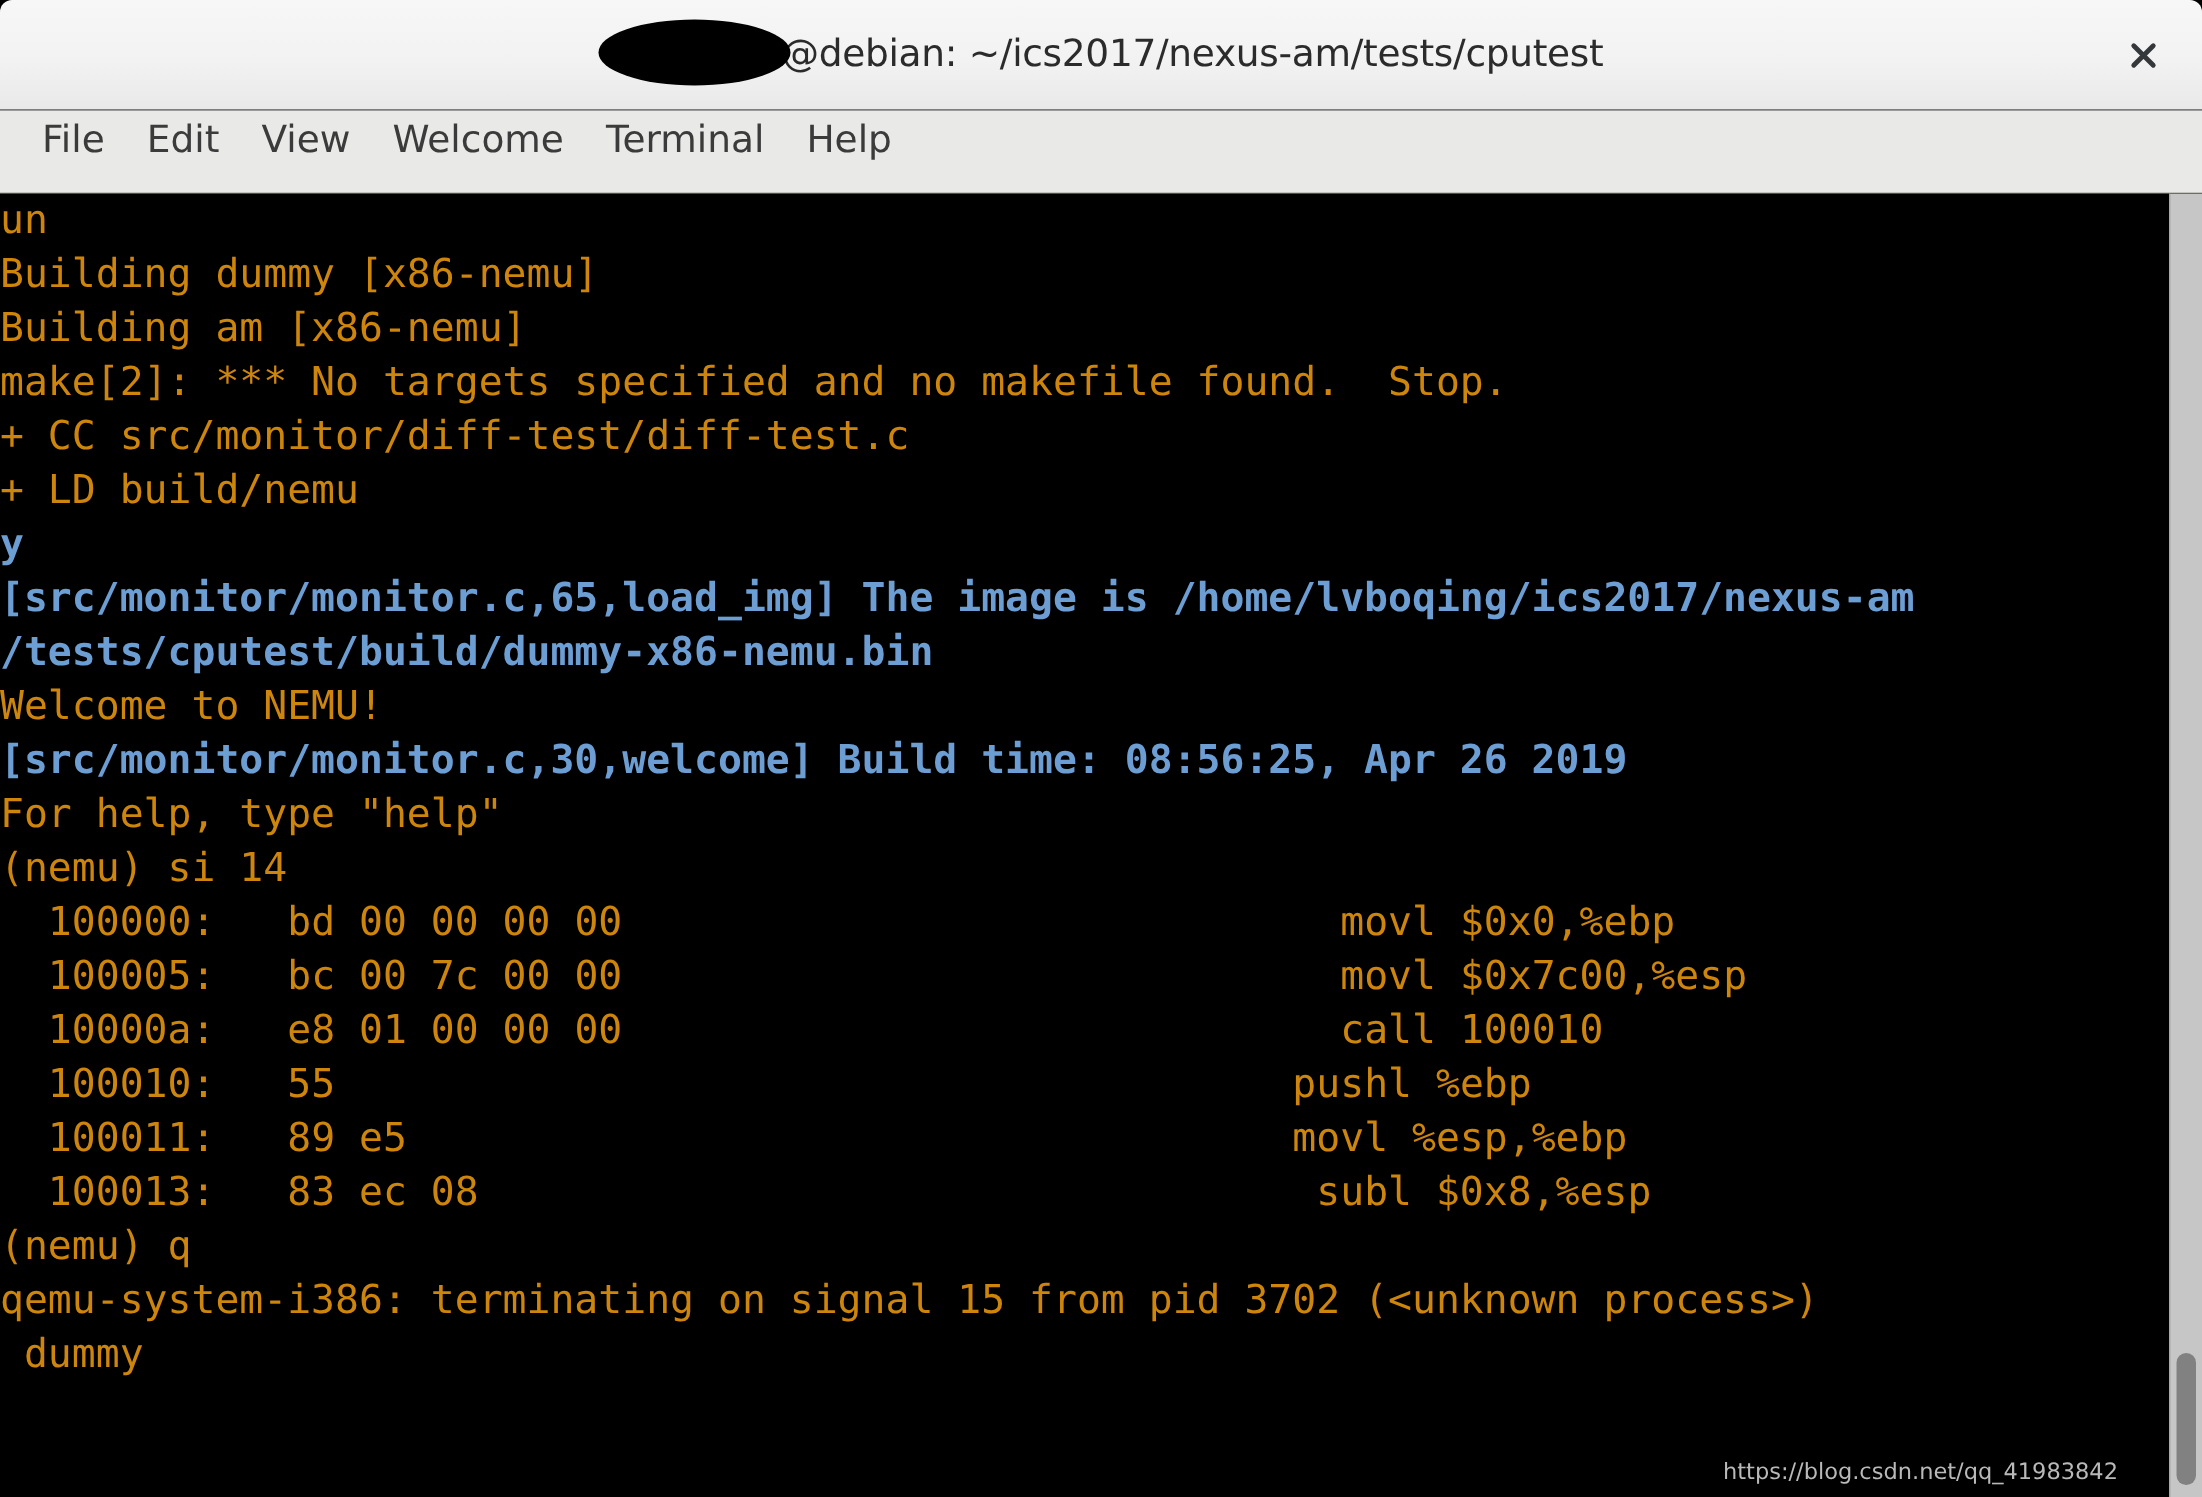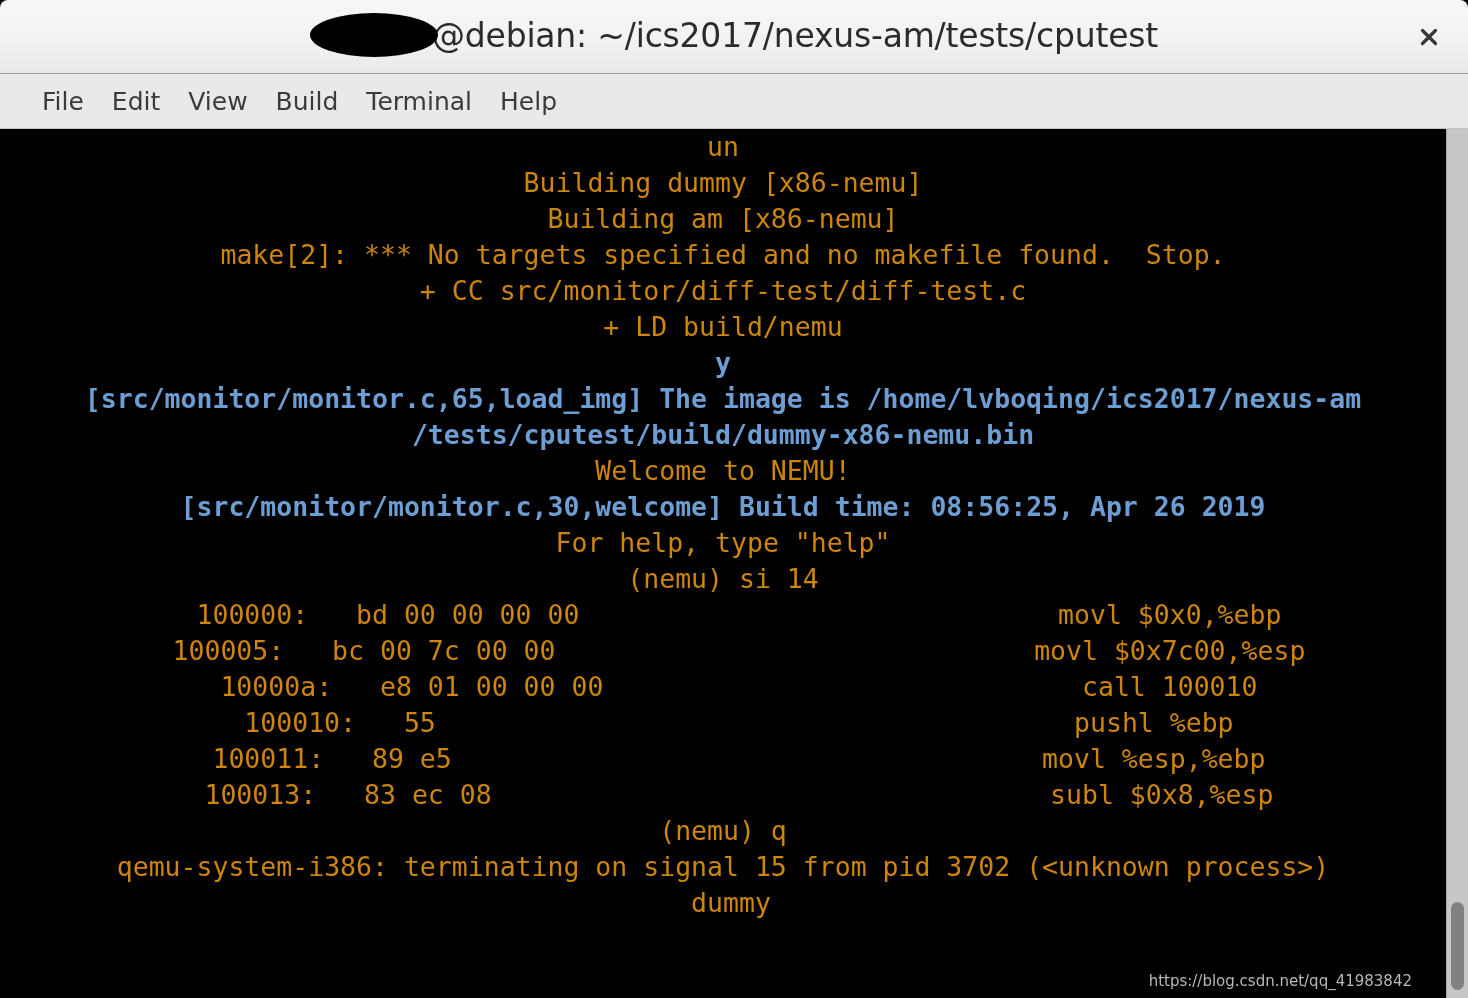--- a/index.html
+++ b/index.html
@@ -33,21 +33,21 @@
     background: linear-gradient(to bottom, #f7f7f7 0%, #f2f2f2 55%, #e9e9e9 100%);
     border-top-left-radius: 8px;
     border-top-right-radius: 8px;
     border-bottom: 1px solid #9a9a96;
     display: flex;
     align-items: center;
     justify-content: center;
     box-sizing: border-box;
   }
   .title-text {
-    font-size: 33px;
+    font-size: 25px;
     color: #2b2b2b;
     font-family: "DejaVu Sans", sans-serif;
     letter-spacing: -0.2px;
     white-space: nowrap;
     position: relative;
     z-index: 1;
   }
   .title-user-redaction {
     display: inline-block;
     width: 128px;
@@ -73,22 +73,21 @@
   }
   .close-button svg { display: block; }
 
   
   .menubar {
     height: 55px;
     flex: 0 0 55px;
     background: #e9e9e7;
     border-bottom: 1px solid #c3c3bf;
     display: flex;
-    align-items: center;
-    padding-left: 28px;
+    padding-left: 14px;
     box-sizing: border-box;
   }
   .menu-item {
     font-family: "DejaVu Sans", sans-serif;
     font-size: 25px;
     color: #3b3b3b;
     padding: 4px 14px;
     cursor: default;
     white-space: nowrap;
   }
@@ -99,21 +98,20 @@
     flex: 1 1 auto;
     background: #000000;
     display: flex;
     overflow: hidden;
   }
   .term-screen {
     position: relative;
     flex: 1 1 auto;
     overflow: hidden;
     padding: 0;
-    text-align: center;
   }
   .term-line {
     font-family: "DejaVu Sans Mono", "Liberation Mono", monospace;
     font-size: 26.5px;
     line-height: 36px;
     height: 36px;
     white-space: pre;
     letter-spacing: 0px;
     color: #cd850b;
   }
@@ -176,21 +174,21 @@
       <svg width="22" height="22" viewBox="0 0 22 22" aria-hidden="true">
         <path d="M4.5 4.5 L17.5 17.5 M17.5 4.5 L4.5 17.5" stroke="#34383b" stroke-width="3.2" stroke-linecap="round"></path>
       </svg>
     </div>
   </div>
 
   <div class="menubar">
     <div class="menu-item">File</div>
     <div class="menu-item">Edit</div>
     <div class="menu-item">View</div>
-    <div class="menu-item">Build</div>
+    <div class="menu-item">Welcome</div>
     <div class="menu-item">Terminal</div>
     <div class="menu-item">Help</div>
   </div>
 
   <div class="term-area">
     <div class="term-screen">
 
       <div class="term-line c-orange">un</div>
       <div class="term-line c-orange">Building dummy [x86-nemu]</div>
       <div class="term-line c-orange">Building am [x86-nemu]</div>

